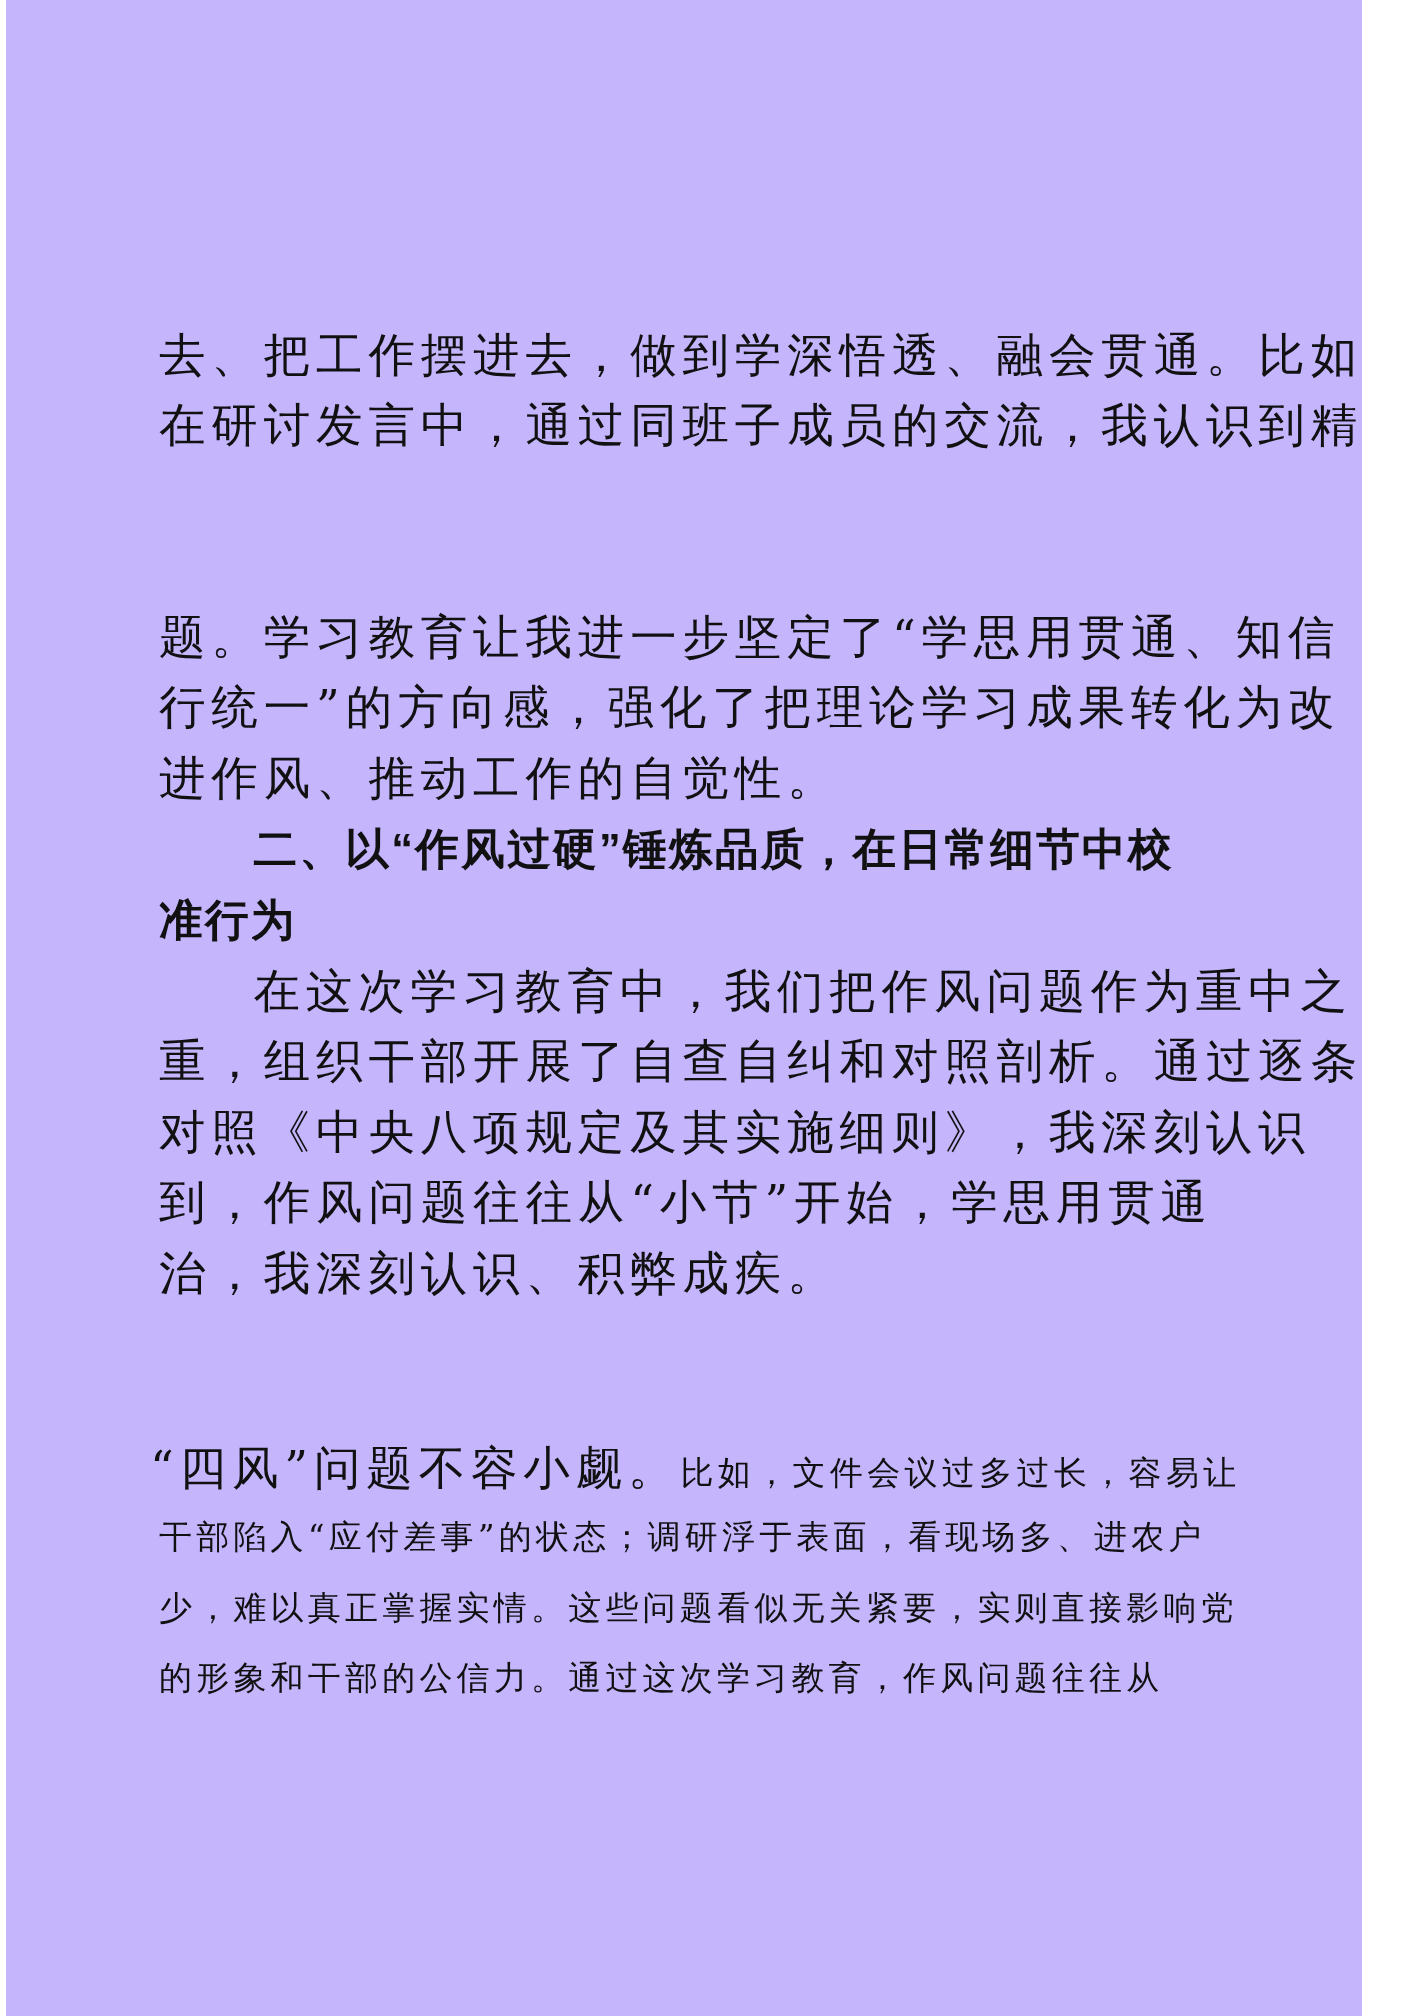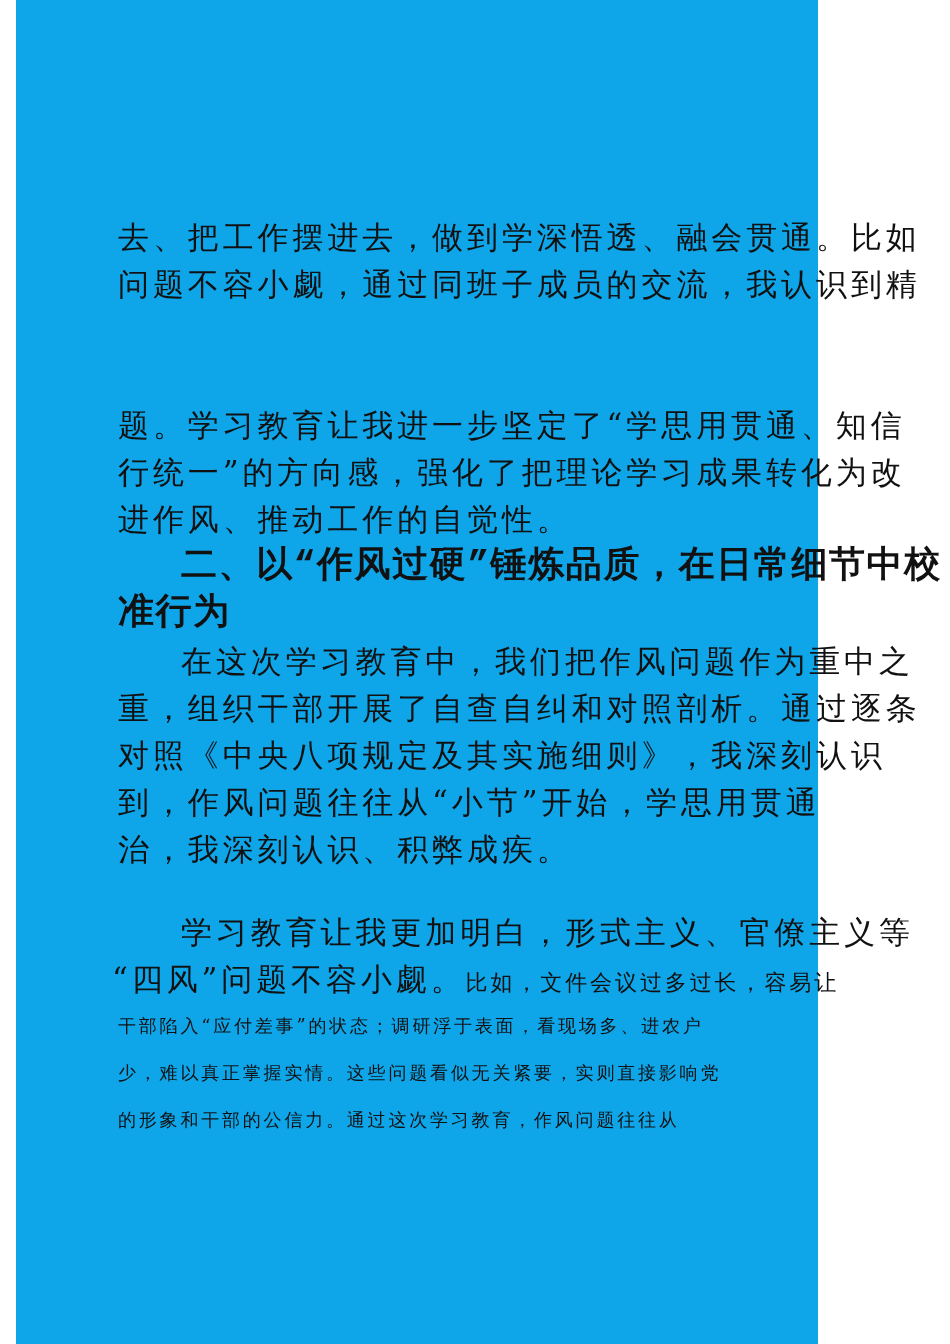--- a/index.html
+++ b/index.html
@@ -1,47 +1,46 @@
 <!DOCTYPE html>
 <html><head>
 <meta charset="utf-8">
 <style>
   html, body { margin: 0; padding: 0; background: #ffffff; }
   body { width: 950px; height: 1344px; position: relative; overflow: hidden;
          font-family: "DejaVu Serif", "Liberation Serif", serif; color: #111; }
-  .page { position: absolute; left: 16px; top: 0; width: 802px; height: 1344px; background: #0ea5e9; }
+  .page { position: absolute; left: 4px; top: 0; width: 904px; height: 1344px; background: #c4b5fd; }
   .line { position: absolute; left: 102px; width: 740px; white-space: nowrap;
           font-size: 31px; line-height: 40px; letter-spacing: 3.9px; }
   .line.indent { left: 165px; width: 677px; }
-  .line.heading { font-family: Liberation Mono, monospace; font-weight: bold; letter-spacing: 1.6px; font-size: 36px; }
-  .line.small { font-size: 18px; letter-spacing: 2.8px; }
+  .line.heading { font-family: Liberation Sans, sans-serif; font-weight: bold; letter-spacing: 1.6px; font-size: 29px; }
+  .line.small { font-size: 22px; letter-spacing: 2.8px; }
   .mixed .big { font-size: 31px; letter-spacing: 3.9px; }
   .mixed .sm { font-size: 22px; letter-spacing: 2.9px; }
 </style>
 </head>
 <body>
 
 <div class="page">
 
   <div class="line" style="top:217px">去、把工作摆进去，做到学深悟透、融会贯通。比如</div>
-  <div class="line" style="top:264px">问题不容小觑，通过同班子成员的交流，我认识到精</div>
+  <div class="line" style="top:264px">在研讨发言中，通过同班子成员的交流，我认识到精</div>
   <div class="line" style="top:405px">题。学习教育让我进一步坚定了“学思用贯通、知信</div>
   <div class="line" style="top:452px">行统一”的方向感，强化了把理论学习成果转化为改</div>
   <div class="line" style="top:499px">进作风、推动工作的自觉性。</div>
 
   <div class="line indent heading" style="top:547px">二、以“作风过硬”锤炼品质，在日常细节中校</div>
   <div class="line heading" style="top:594px">准行为</div>
 
   <div class="line indent" style="top:641px">在这次学习教育中，我们把作风问题作为重中之</div>
   <div class="line" style="top:688px">重，组织干部开展了自查自纠和对照剖析。通过逐条</div>
   <div class="line" style="top:735px">对照《中央八项规定及其实施细则》，我深刻认识</div>
   <div class="line" style="top:782px">到，作风问题往往从“小节”开始，学思用贯通</div>
   <div class="line" style="top:829px">治，我深刻认识、积弊成疾。</div>
 
-  <div class="line indent" style="top:912px">学习教育让我更加明白，形式主义、官僚主义等</div>
   <div class="line mixed" style="top:959px; left:96px">
     <span class="big">“四风”问题不容小觑。</span><span class="sm">比如，文件会议过多过长，容易让</span>
   </div>
   <div class="line small" style="top:1006px">干部陷入“应付差事”的状态；调研浮于表面，看现场多、进农户</div>
   <div class="line small" style="top:1053px">少，难以真正掌握实情。这些问题看似无关紧要，实则直接影响党</div>
   <div class="line small" style="top:1100px">的形象和干部的公信力。通过这次学习教育，作风问题往往从</div>
 
 </div>
 
 </body></html>

